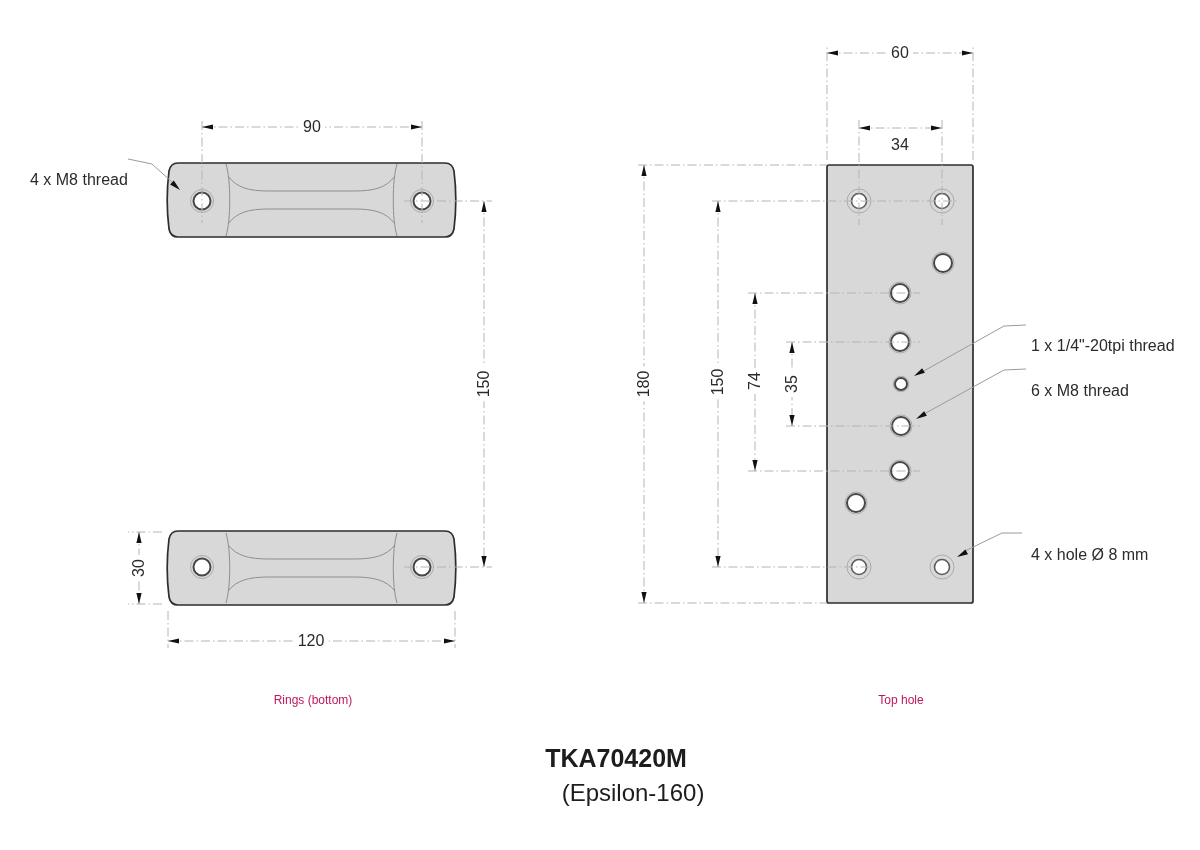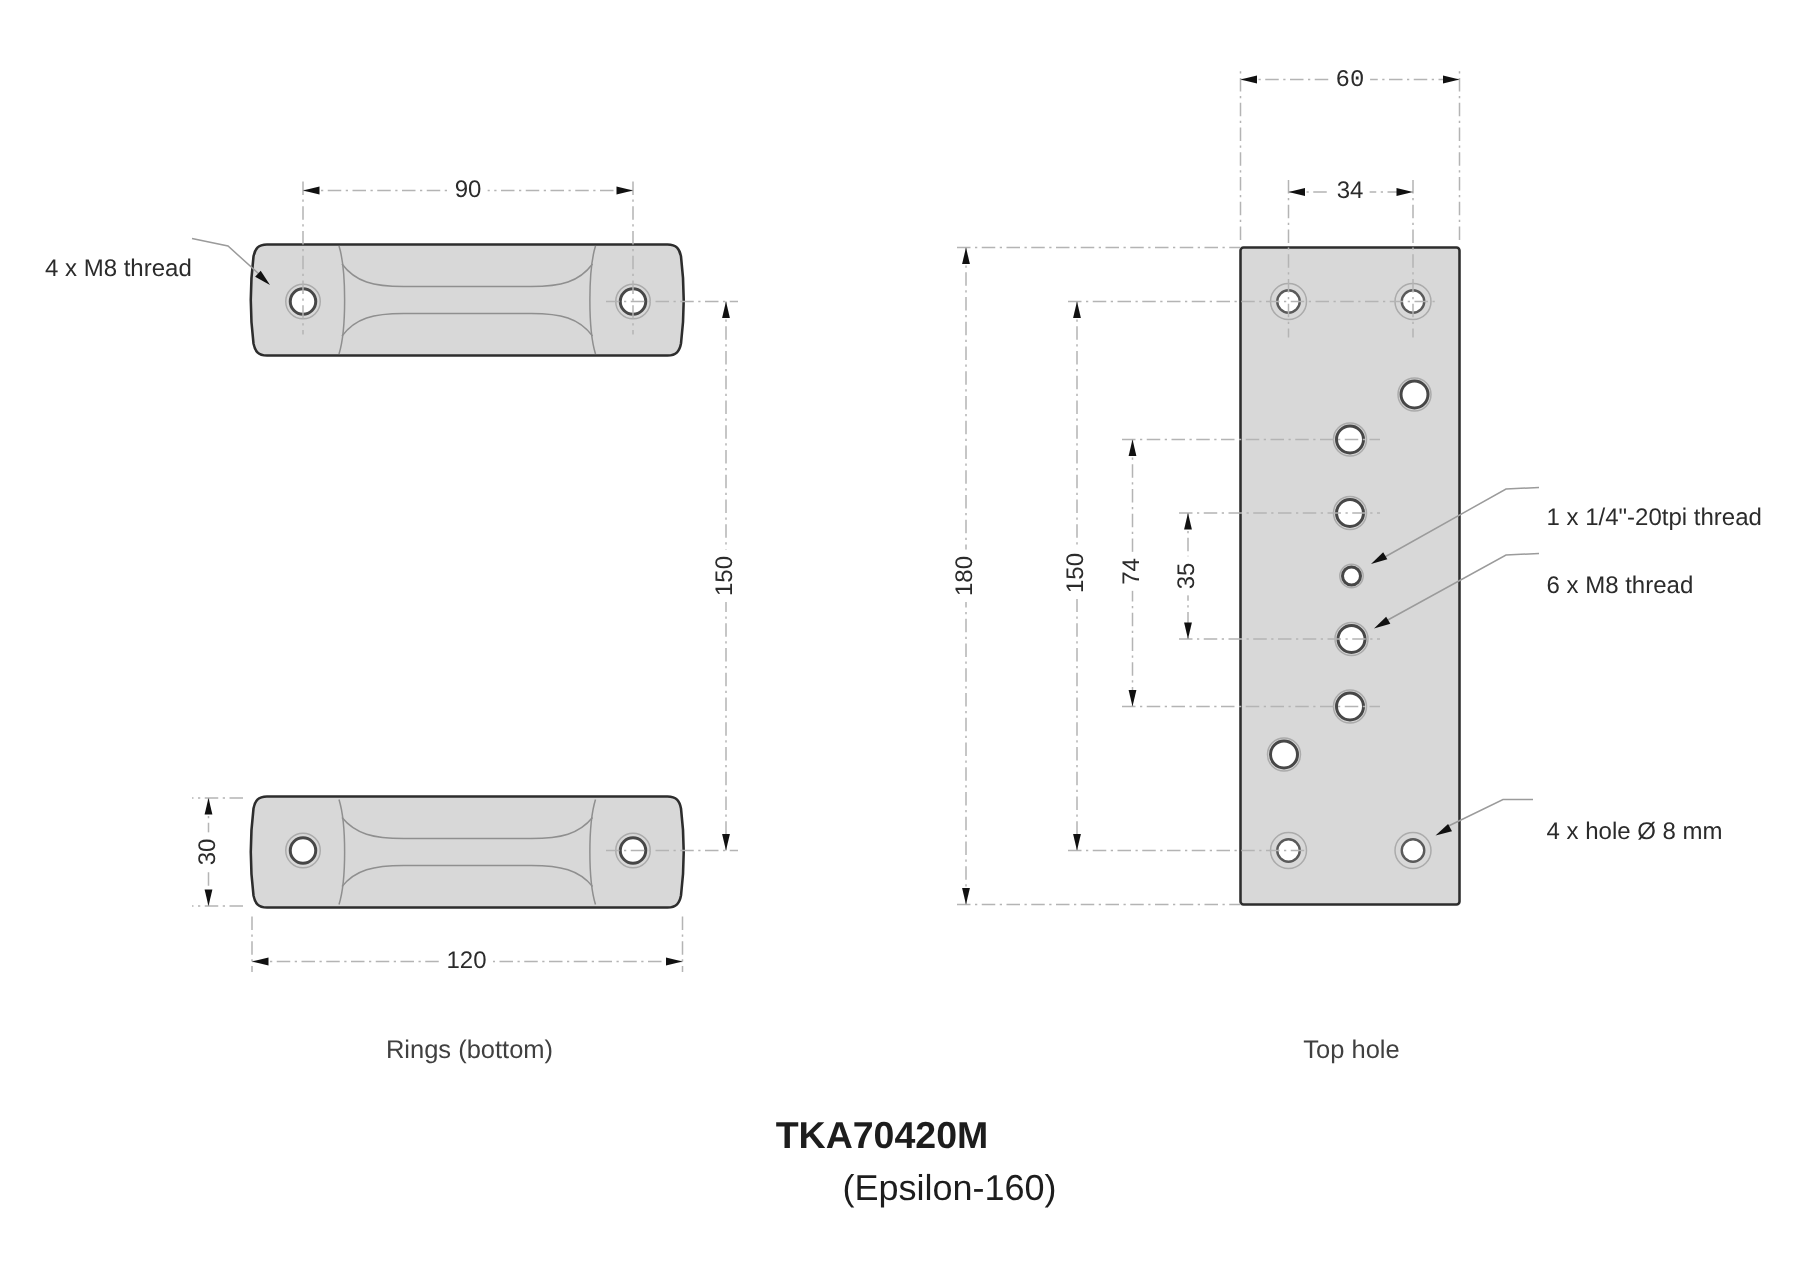--- a/index.html
+++ b/index.html
@@ -4,21 +4,21 @@
 <style>
   html,body{margin:0;padding:0;background:#fff;}
   #page{position:relative;width:1200px;height:850px;background:#ffffff;overflow:hidden;
         font-family:"Liberation Sans","DejaVu Sans",sans-serif;color:#262626;}
   #draw{position:absolute;left:0;top:0;}
   .txt{position:absolute;white-space:nowrap;line-height:1;}
   .dim{font-size:16px;color:#2b2b2b;background:#ffffff;padding:0 4px;
        transform:translate(-50%,-50%);}
   .dim.vert{transform:translate(-50%,-50%) rotate(-90deg);}
   .ann{font-size:16px;color:#2b2b2b;transform:translateY(-50%);margin-top:22px;}
-  .cap{font-size:17px;color:#404040;transform:translate(-50%,-50%);}
+  .cap{font-size:12px;color:#be185d;transform:translate(-50%,-50%);}
   .title{font-size:25px;font-weight:bold;color:#1d1d1d;transform:translate(-50%,-50%);}
   .subtitle{font-size:24px;color:#1d1d1d;transform:translate(-50%,-50%);}
 </style>
 </head>
 <body>
 
 <div id="page">
 
 <svg id="draw" width="1200" height="850" viewBox="0 0 1200 850">
   <defs>
@@ -175,31 +175,31 @@
     <polyline class="ldr" points="1022,533 1002,533 965,551"></polyline>
     <polygon class="arr" points="957,557 965.4,549.4 968,554.2"></polygon>
   </g>
 </svg>
 
   <div class="txt dim" style="left:312px;top:127px;">90</div>
   <div class="txt dim vert" style="left:484px;top:384px;">150</div>
   <div class="txt dim vert" style="left:139px;top:568px;">30</div>
   <div class="txt dim" style="left:311px;top:641px;">120</div>
 
-  <div class="txt dim" style="left:900px;top:53px;font-family:Liberation Mono, monospace;">60</div>
-  <div class="txt dim" style="left:900px;top:128px;">34</div>
+  <div class="txt dim" style="left:900px;top:53px;">60</div>
+  <div class="txt dim" style="left:900px;top:145px;">34</div>
   <div class="txt dim vert" style="left:644px;top:384px;">180</div>
   <div class="txt dim vert" style="left:718px;top:382px;">150</div>
   <div class="txt dim vert" style="left:755px;top:381px;">74</div>
   <div class="txt dim vert" style="left:792px;top:384px;">35</div>
 
   <div class="txt ann" style="left:30px;top:158px;">4 x M8 thread</div>
   <div class="txt ann" style="left:1031px;top:324px;">1 x 1/4"-20tpi thread</div>
   <div class="txt ann" style="left:1031px;top:369px;">6 x M8 thread</div>
   <div class="txt ann" style="left:1031px;top:533px;">4 x hole Ø 8 mm</div>
 
   <div class="txt cap" style="left:313px;top:700px;">Rings (bottom)</div>
   <div class="txt cap" style="left:901px;top:700px;">Top hole</div>
 
-  <div class="txt title" style="left:588px;top:758px;">TKA70420M</div>
+  <div class="txt title" style="left:616px;top:758px;">TKA70420M</div>
   <div class="txt subtitle" style="left:633px;top:793px;">(Epsilon-160)</div>
 
 </div>
 
 </body></html>

